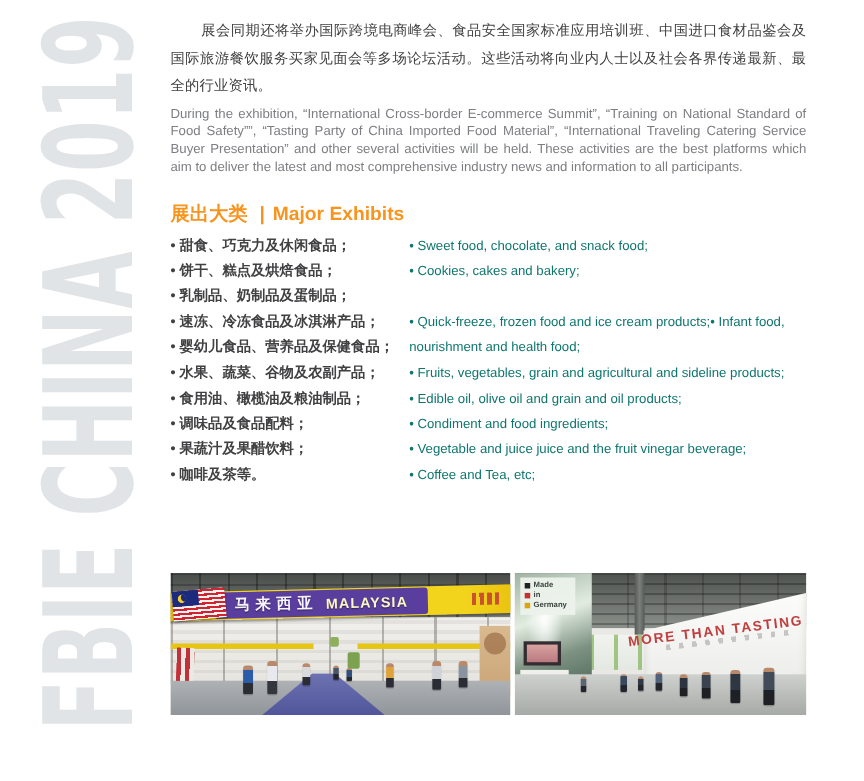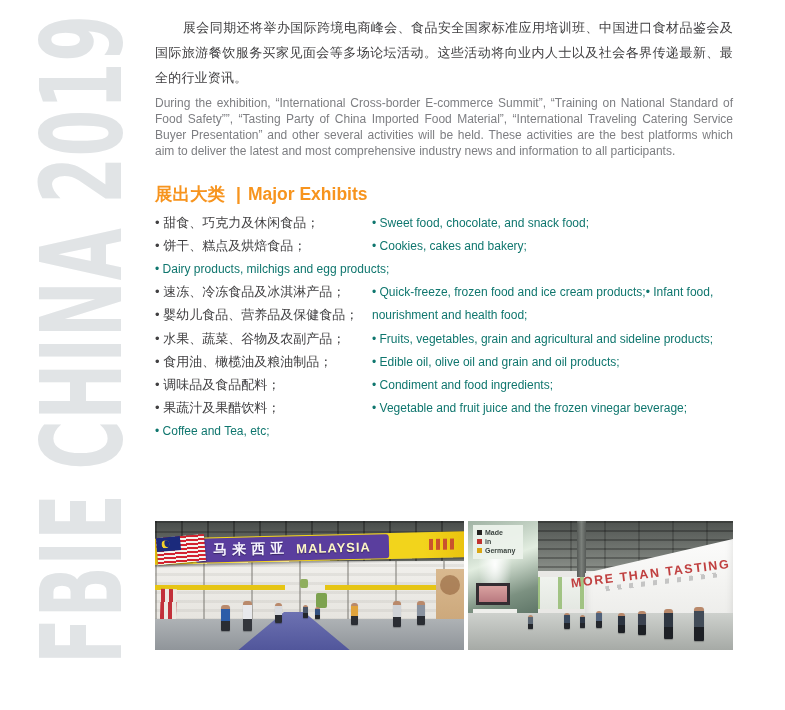--- a/index.html
+++ b/index.html
@@ -33,21 +33,21 @@
     text-align:justify; text-indent:2.15em; letter-spacing:0.2px;
   }
   .en-para {
     margin:5px 0 0; font-size:12px; color:#7d7e82; line-height:16px;
     text-align:justify;
   }
 
   .exhibit-list { margin-top:6px; }
   .exhibit-row { display:flex; height:23.2px; align-items:center; }
   .cell { white-space:nowrap; overflow:visible; }
-  .cell.cn { width:217px; font-size:13px; color:#414042; }
+  .cell.cn { width:217px; font-size:13px; color:#414042;font-weight:bold; }
   .cell.en { flex:1; font-size:12px; color:#0f766e; }
 
   
   .photos { position:absolute; left:0; top:513px; display:flex; gap:4px; }
   .photo { position:relative; height:129px; overflow:hidden; background:#e9e8e5; }
   .photo-left  { width:309px; }
   .photo-right { width:265px; }
   .photo * { position:absolute; }
 
   
@@ -150,21 +150,21 @@
   <div class="exhibit-list">
       <div class="exhibit-row">
         <div class="cell cn">• 甜食、巧克力及休闲食品；</div>
         <div class="cell en">• Sweet food, chocolate, and snack food;</div>
       </div>
       <div class="exhibit-row">
         <div class="cell cn">• 饼干、糕点及烘焙食品；</div>
         <div class="cell en">• Cookies, cakes and bakery;</div>
       </div>
       <div class="exhibit-row">
-        <div class="cell en">• Dairy products, milchigs and egg products;</div>
+        <div class="cell cn">• 乳制品、奶制品及蛋制品；</div>
       </div>
       <div class="exhibit-row">
         <div class="cell cn">• 速冻、冷冻食品及冰淇淋产品；</div>
         <div class="cell en">• Quick-freeze, frozen food and ice cream products;• Infant food,</div>
       </div>
       <div class="exhibit-row">
         <div class="cell cn">• 婴幼儿食品、营养品及保健食品；</div>
         <div class="cell en">nourishment and health food;</div>
       </div>
       <div class="exhibit-row">
@@ -174,23 +174,24 @@
       <div class="exhibit-row">
         <div class="cell cn">• 食用油、橄榄油及粮油制品；</div>
         <div class="cell en">• Edible oil, olive oil and grain and oil products;</div>
       </div>
       <div class="exhibit-row">
         <div class="cell cn">• 调味品及食品配料；</div>
         <div class="cell en">• Condiment and food ingredients;</div>
       </div>
       <div class="exhibit-row">
         <div class="cell cn">• 果蔬汁及果醋饮料；</div>
-        <div class="cell en">• Vegetable and fruit juice and the frozen vinegar beverage;</div>
-      </div>
-      <div class="exhibit-row">
+        <div class="cell en">• Vegetable and juice juice and the fruit vinegar beverage;</div>
+      </div>
+      <div class="exhibit-row">
+        <div class="cell cn">• 咖啡及茶等。</div>
         <div class="cell en">• Coffee and Tea, etc;</div>
       </div>
     </div>
 
   <div class="photos">
 
     <div class="photo photo-left">
       <div class="pl-ceiling"></div>
       <div class="pl-booths"></div>
       <div class="pl-strip-l"></div>

